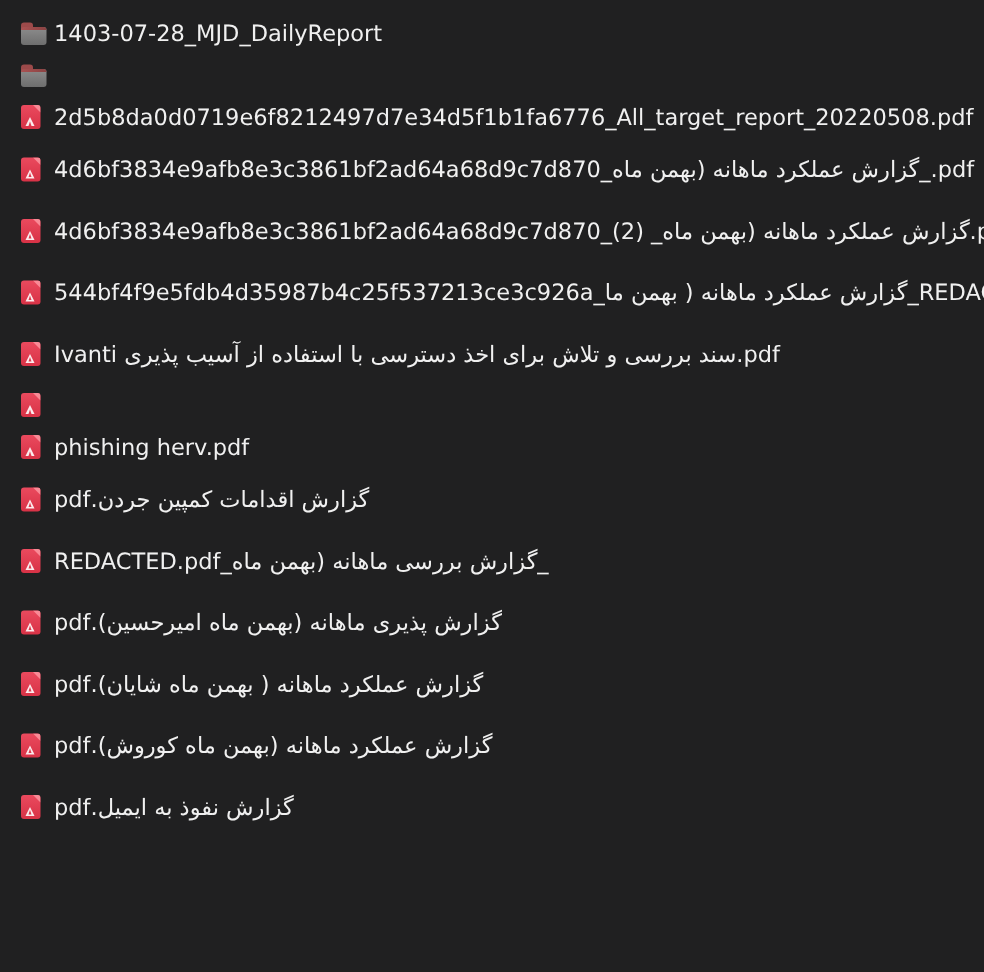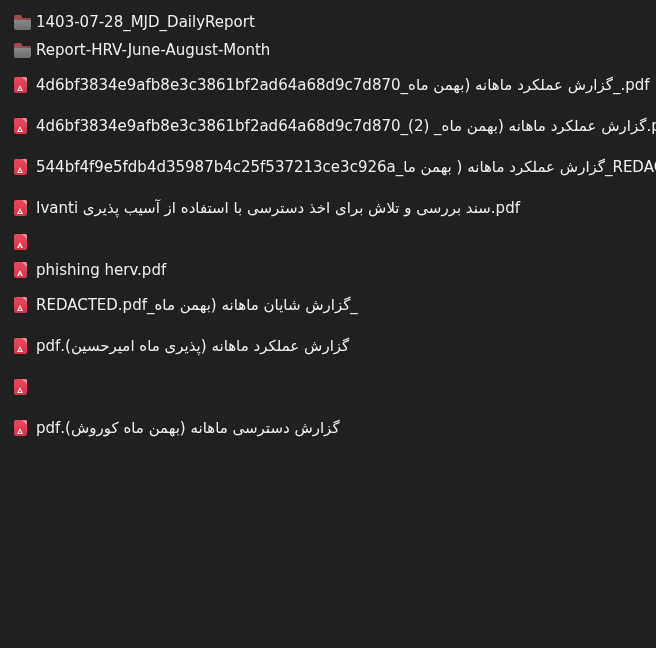--- a/index.html
+++ b/index.html
@@ -117,24 +117,32 @@
       </span>
     <span class="label" dir="auto">1403-07-28_MJD_DailyReport</span>
   </div>
 
 
 
   <div class="row row-en">
     <span class="icon-cell">
         <span class="folder-icon"></span>
       </span>
-    <span class="label" dir="auto">Report-HRV-June-August-Month</span>
-  </div>
-
-
+  </div>
+
+
+  <div class="row row-en">
+    <span class="icon-cell">
+        <span class="pdf-icon">
+          <span class="fold"></span>
+          <span class="glyph"></span>
+        </span>
+      </span>
+    <span class="label" dir="auto">2d5b8da0d0719e6f8212497d7e34d5f1b1fa6776_All_target_report_20220508.pdf</span>
+  </div>
 
   <div class="row row-fa">
     <span class="icon-cell">
         <span class="pdf-icon">
           <span class="fold"></span>
           <span class="glyph"></span>
         </span>
       </span>
     <span class="label" dir="auto">4d6bf3834e9afb8e3c3861bf2ad64a68d9c7d870_گزارش عملکرد ماهانه (بهمن ماه_.pdf</span>
   </div>
@@ -181,53 +189,72 @@
   <div class="row row-en">
     <span class="icon-cell">
         <span class="pdf-icon">
           <span class="fold"></span>
           <span class="glyph"></span>
         </span>
       </span>
     <span class="label" dir="auto">phishing herv.pdf</span>
   </div>
 
-
-  <div class="row row-fa">
-    <span class="icon-cell">
-        <span class="pdf-icon">
-          <span class="fold"></span>
-          <span class="glyph"></span>
-        </span>
-      </span>
-    <span class="label" dir="auto">_گزارش شایان ماهانه (بهمن ماه_REDACTED.pdf</span>
-  </div>
-
-  <div class="row row-fa">
-    <span class="icon-cell">
-        <span class="pdf-icon">
-          <span class="fold"></span>
-          <span class="glyph"></span>
-        </span>
-      </span>
-    <span class="label" dir="auto">گزارش عملکرد ماهانه (پذیری ماه امیرحسین).pdf</span>
-  </div>
-
-  <div class="row row-fa">
-    <span class="icon-cell">
-        <span class="pdf-icon">
-          <span class="fold"></span>
-          <span class="glyph"></span>
-        </span>
-      </span>
-  </div>
-
-  <div class="row row-fa">
-    <span class="icon-cell">
-        <span class="pdf-icon">
-          <span class="fold"></span>
-          <span class="glyph"></span>
-        </span>
-      </span>
-    <span class="label" dir="auto">گزارش دسترسی ماهانه (بهمن ماه کوروش).pdf</span>
-  </div>
-
+  <div class="row row-fa">
+    <span class="icon-cell">
+        <span class="pdf-icon">
+          <span class="fold"></span>
+          <span class="glyph"></span>
+        </span>
+      </span>
+    <span class="label" dir="auto">گزارش اقدامات کمپین جردن.pdf</span>
+  </div>
+
+  <div class="row row-fa">
+    <span class="icon-cell">
+        <span class="pdf-icon">
+          <span class="fold"></span>
+          <span class="glyph"></span>
+        </span>
+      </span>
+    <span class="label" dir="auto">_گزارش بررسی ماهانه (بهمن ماه_REDACTED.pdf</span>
+  </div>
+
+  <div class="row row-fa">
+    <span class="icon-cell">
+        <span class="pdf-icon">
+          <span class="fold"></span>
+          <span class="glyph"></span>
+        </span>
+      </span>
+    <span class="label" dir="auto">گزارش پذیری ماهانه (بهمن ماه امیرحسین).pdf</span>
+  </div>
+
+  <div class="row row-fa">
+    <span class="icon-cell">
+        <span class="pdf-icon">
+          <span class="fold"></span>
+          <span class="glyph"></span>
+        </span>
+      </span>
+    <span class="label" dir="auto">گزارش عملکرد ماهانه ( بهمن ماه شایان).pdf</span>
+  </div>
+
+  <div class="row row-fa">
+    <span class="icon-cell">
+        <span class="pdf-icon">
+          <span class="fold"></span>
+          <span class="glyph"></span>
+        </span>
+      </span>
+    <span class="label" dir="auto">گزارش عملکرد ماهانه (بهمن ماه کوروش).pdf</span>
+  </div>
+
+  <div class="row row-fa">
+    <span class="icon-cell">
+        <span class="pdf-icon">
+          <span class="fold"></span>
+          <span class="glyph"></span>
+        </span>
+      </span>
+    <span class="label" dir="auto">گزارش نفوذ به ایمیل.pdf</span>
+  </div>
 </div>
 
 </body></html>

